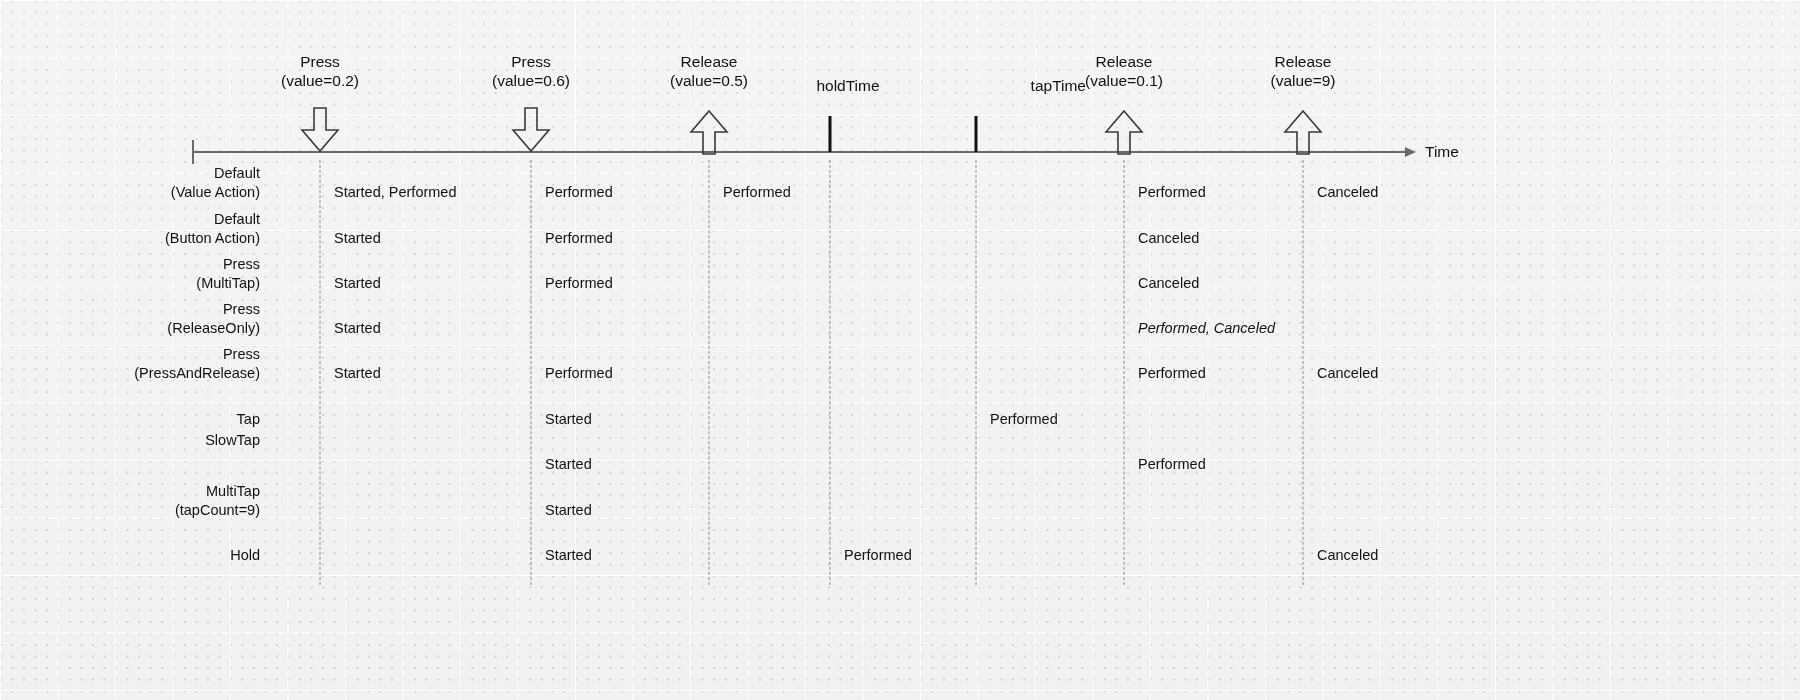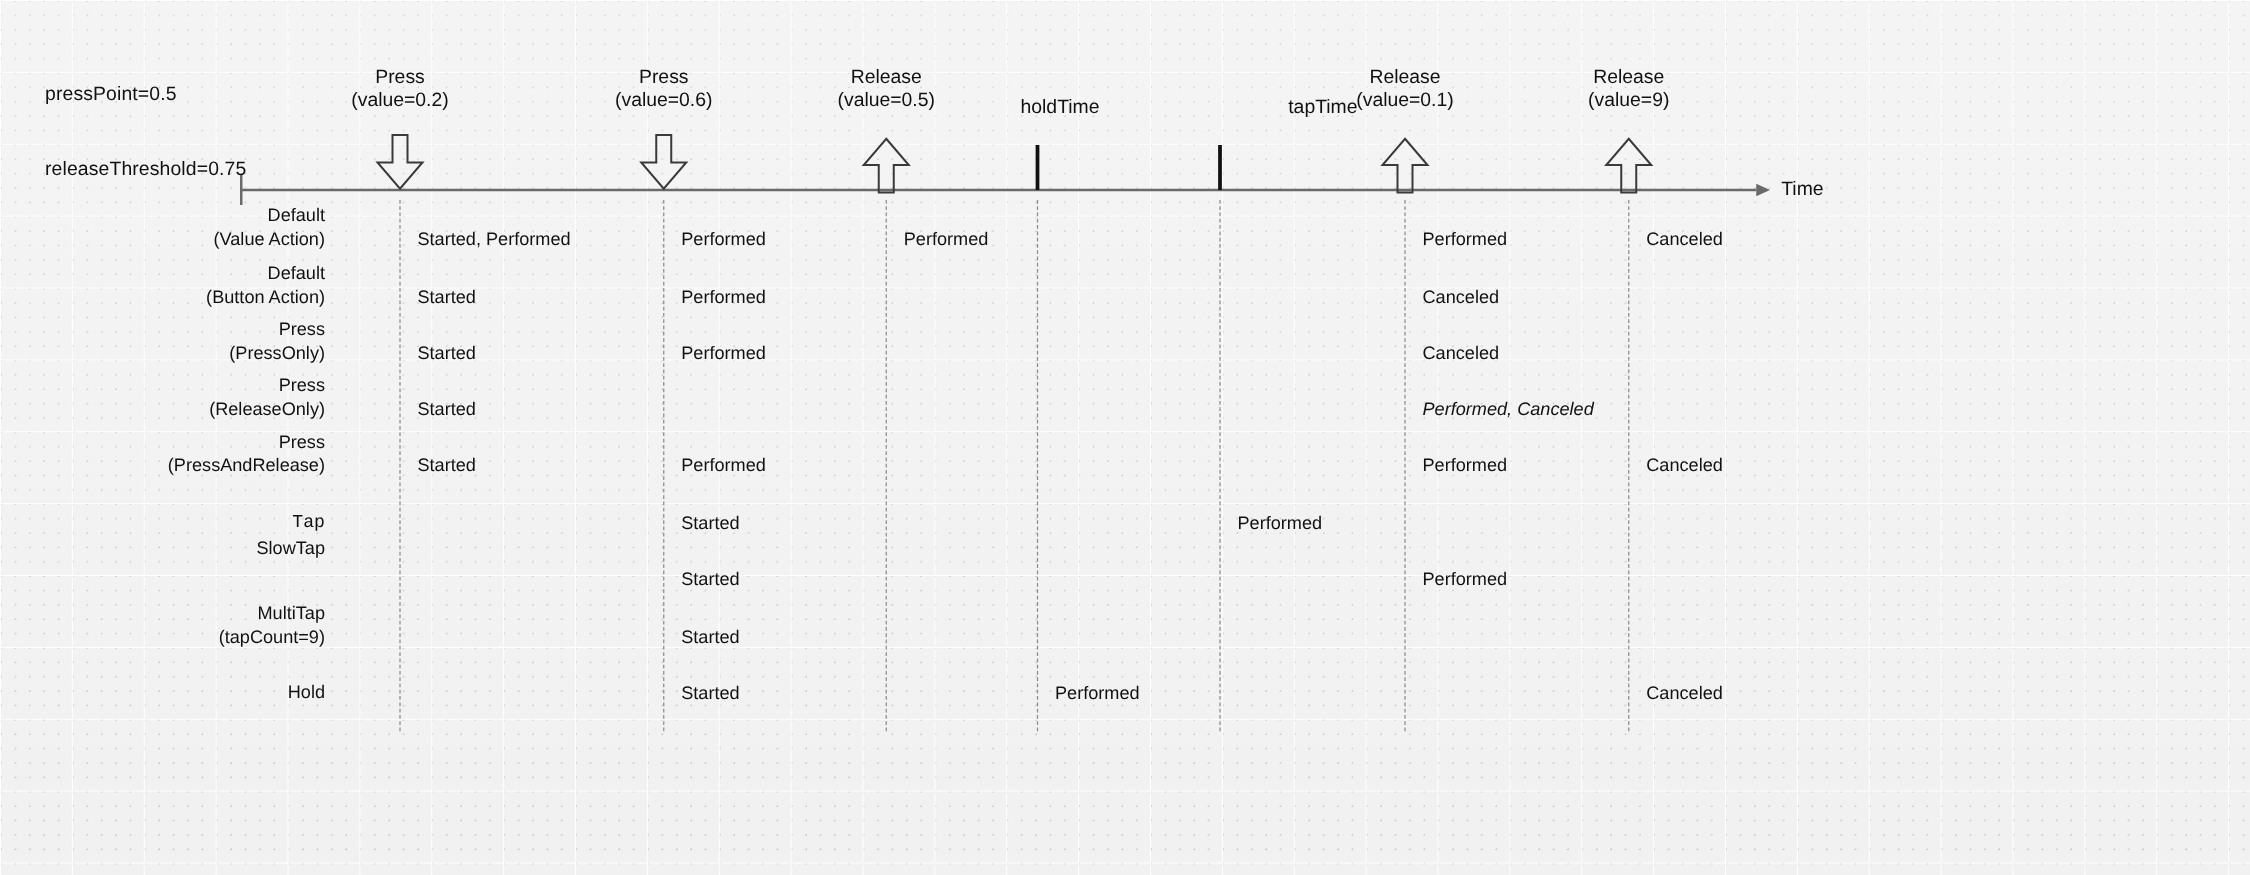--- a/index.html
+++ b/index.html
@@ -109,24 +109,20 @@
     white-space:nowrap;
     transform:translateY(-50%);
   }
 </style>
 </head>
 <body>
 
 <div id="canvas">
   <div class="paper-tint"></div>
 
-  <div class="note" style="left:36px;top:26px;">
-    <div>pressPoint=0.5</div>
-    <div>releaseThreshold=0.75</div>
-  </div>
 
   <div id="axis-layer">
       <div class="axis-cap" style="left: 192px; top: 140px; height: 24px;"></div>
       <div class="axis-line" style="left: 192px; top: 151px; width: 1213px;"></div>
       <div class="axis-arrowhead" style="left: 1405px; top: 147px;"></div>
       <div class="axis-label" style="left: 1425px; top: 143px;">Time</div>
     </div>
 
   <div id="events-layer">
       <div class="event" style="left: 320px; top: 52px; width: 220px; margin-left: -110px; transform: none;">
@@ -185,24 +181,24 @@
       <div class="guide" style="left: 709px; top: 160px; height: 425px;"></div>
       <div class="guide" style="left: 830px; top: 160px; height: 425px;"></div>
       <div class="guide" style="left: 976px; top: 160px; height: 425px;"></div>
       <div class="guide" style="left: 1124px; top: 160px; height: 425px;"></div>
       <div class="guide" style="left: 1303px; top: 160px; height: 425px;"></div>
     </div>
 
   <div id="rows-layer">
       <div class="row-label" style="left: 0px; width: 260px; top: 192px; margin-top: -9px;"><div>Default</div><div>(Value Action)</div></div>
       <div class="row-label" style="left: 0px; width: 260px; top: 238px; margin-top: -9px;"><div>Default</div><div>(Button Action)</div></div>
-      <div class="row-label" style="left: 0px; width: 260px; top: 283px; margin-top: -9px;"><div>Press</div><div>(PressOnly)</div></div>
+      <div class="row-label" style="left: 0px; width: 260px; top: 283px; margin-top: -9px;"><div>Press</div><div>(MultiTap)</div></div>
       <div class="row-label" style="left: 0px; width: 260px; top: 328px; margin-top: -9px;"><div>Press</div><div>(ReleaseOnly)</div></div>
       <div class="row-label" style="left: 0px; width: 260px; top: 373px; margin-top: -9px;"><div>Press</div><div>(PressAndRelease)</div></div>
-      <div class="row-label" style="left: 0px; width: 260px; top: 419px; font-family: Liberation Mono, monospace;"><div>Tap</div></div>
+      <div class="row-label" style="left: 0px; width: 260px; top: 419px;"><div>Tap</div></div>
       <div class="row-label" style="left: 0px; width: 260px; top: 440px;"><div>SlowTap</div></div>
       <div class="row-label" style="left: 0px; width: 260px; top: 510px; margin-top: -9px;"><div>MultiTap</div><div>(tapCount=9)</div></div>
       <div class="row-label" style="left: 0px; width: 260px; top: 555px;"><div>Hold</div></div>
     </div>
 
   <div id="cells-layer">
       <div class="cell" style="left: 334px; top: 192px;">Started, Performed</div>
       <div class="cell" style="left: 545px; top: 192px;">Performed</div>
       <div class="cell" style="left: 723px; top: 192px;">Performed</div>
       <div class="cell" style="left: 1138px; top: 192px;">Performed</div>

